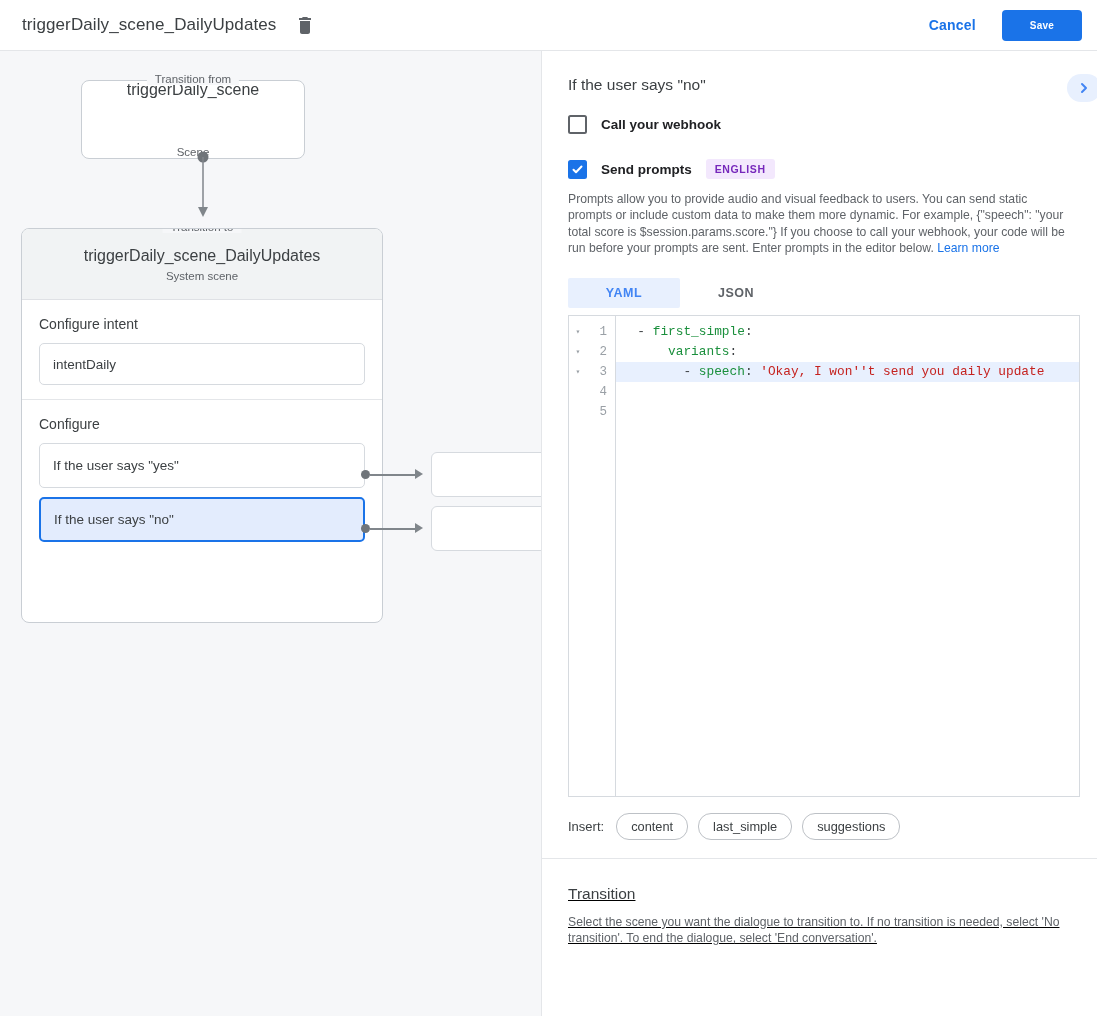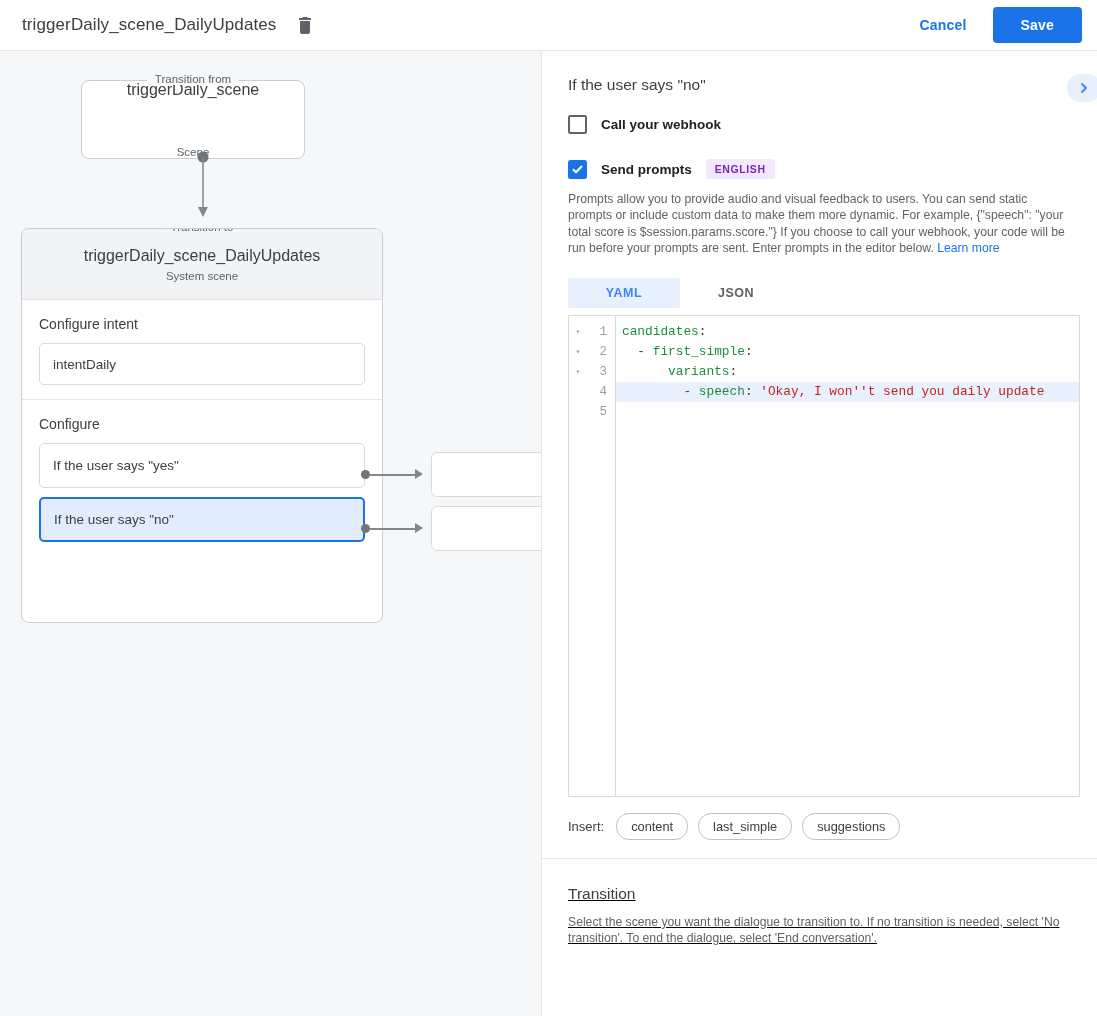--- a/index.html
+++ b/index.html
@@ -47,21 +47,21 @@
     padding: 9px 16px;
     border-radius: 4px;
     background: transparent;
     border: none;
     cursor: pointer;
     font-family: "Liberation Sans", sans-serif;
   }
   .save-btn {
     background: #1a73e8;
     color: #ffffff;
-    font-size: 14px;
+    font-size: 10px;
     font-weight: 600;
     letter-spacing: .2px;
     padding: 10px 28px;
     border-radius: 4px;
     border: none;
     cursor: pointer;
     font-family: "Liberation Sans", sans-serif;
   }
 
   
@@ -509,21 +509,20 @@
         <div class="gutter-row">
           <span class="fold"></span>
           <span class="lnum">4</span>
         </div>
         <div class="gutter-row">
           <span class="fold"></span>
           <span class="lnum">5</span>
         </div>
       </div>
     <div class="code" id="codearea">
-        <div class="code-row"><span class="tok-key">candidates</span><span class="tok-p">:</span></div>
         <div class="code-row"><span class="tok-p">  - </span><span class="tok-key">first_simple</span><span class="tok-p">:</span></div>
         <div class="code-row"><span class="tok-p">      </span><span class="tok-key">variants</span><span class="tok-p">:</span></div>
         <div class="code-row hl"><span class="tok-p">        - </span><span class="tok-key">speech</span><span class="tok-p">: </span><span class="tok-str">'Okay, I won''t send you daily update</span></div>
         <div class="code-row">&nbsp;</div>
       </div>
   </div>
 
   <div class="insert-row">
     <div class="insert-label">Insert:</div>
     <div class="chip">content</div>

